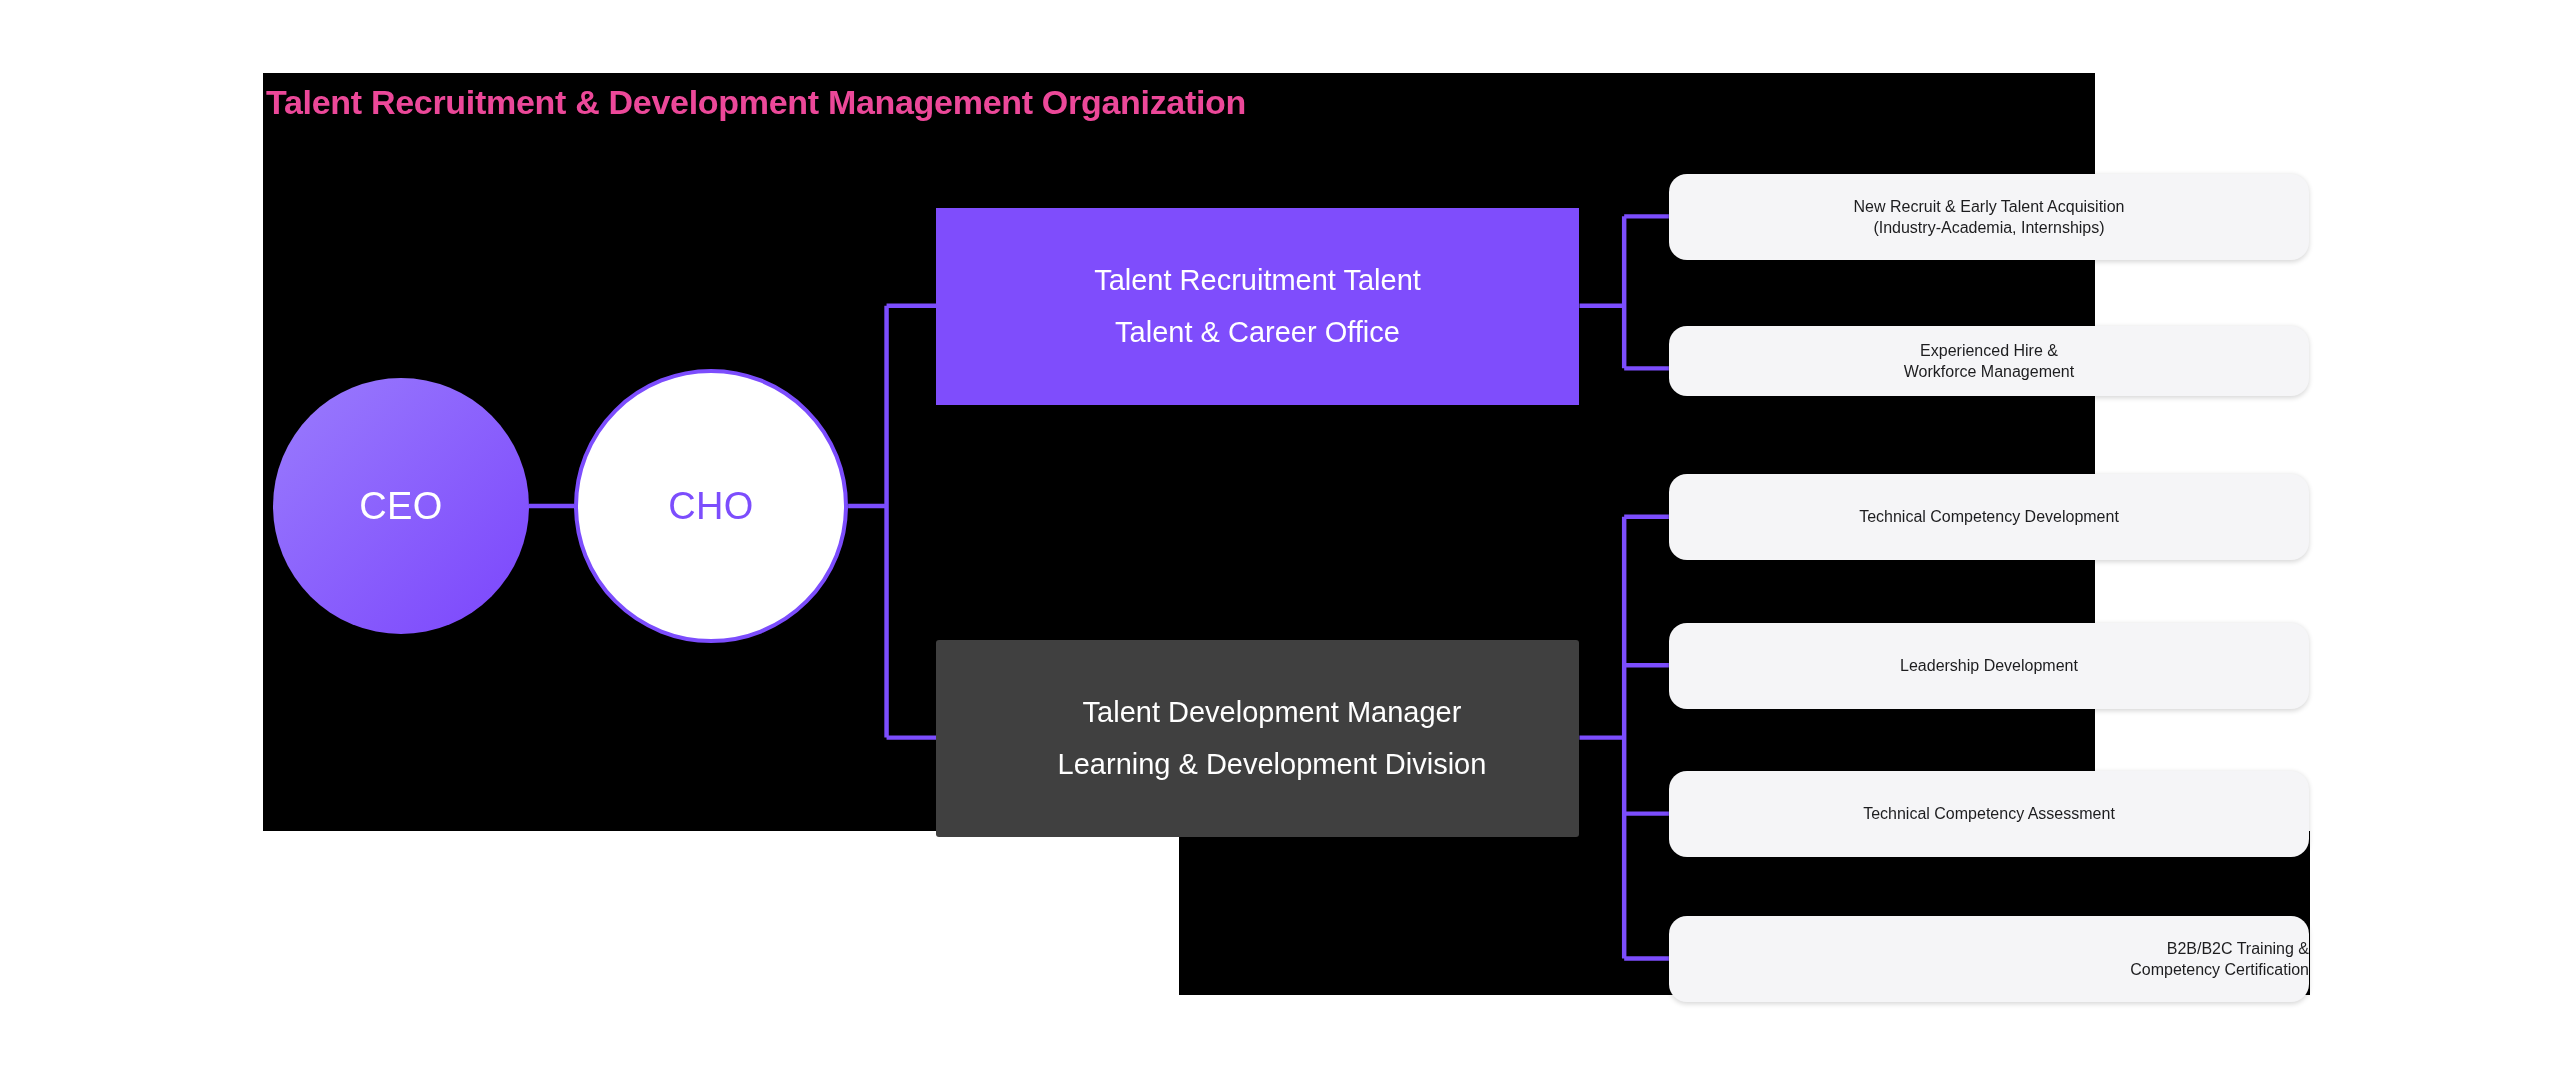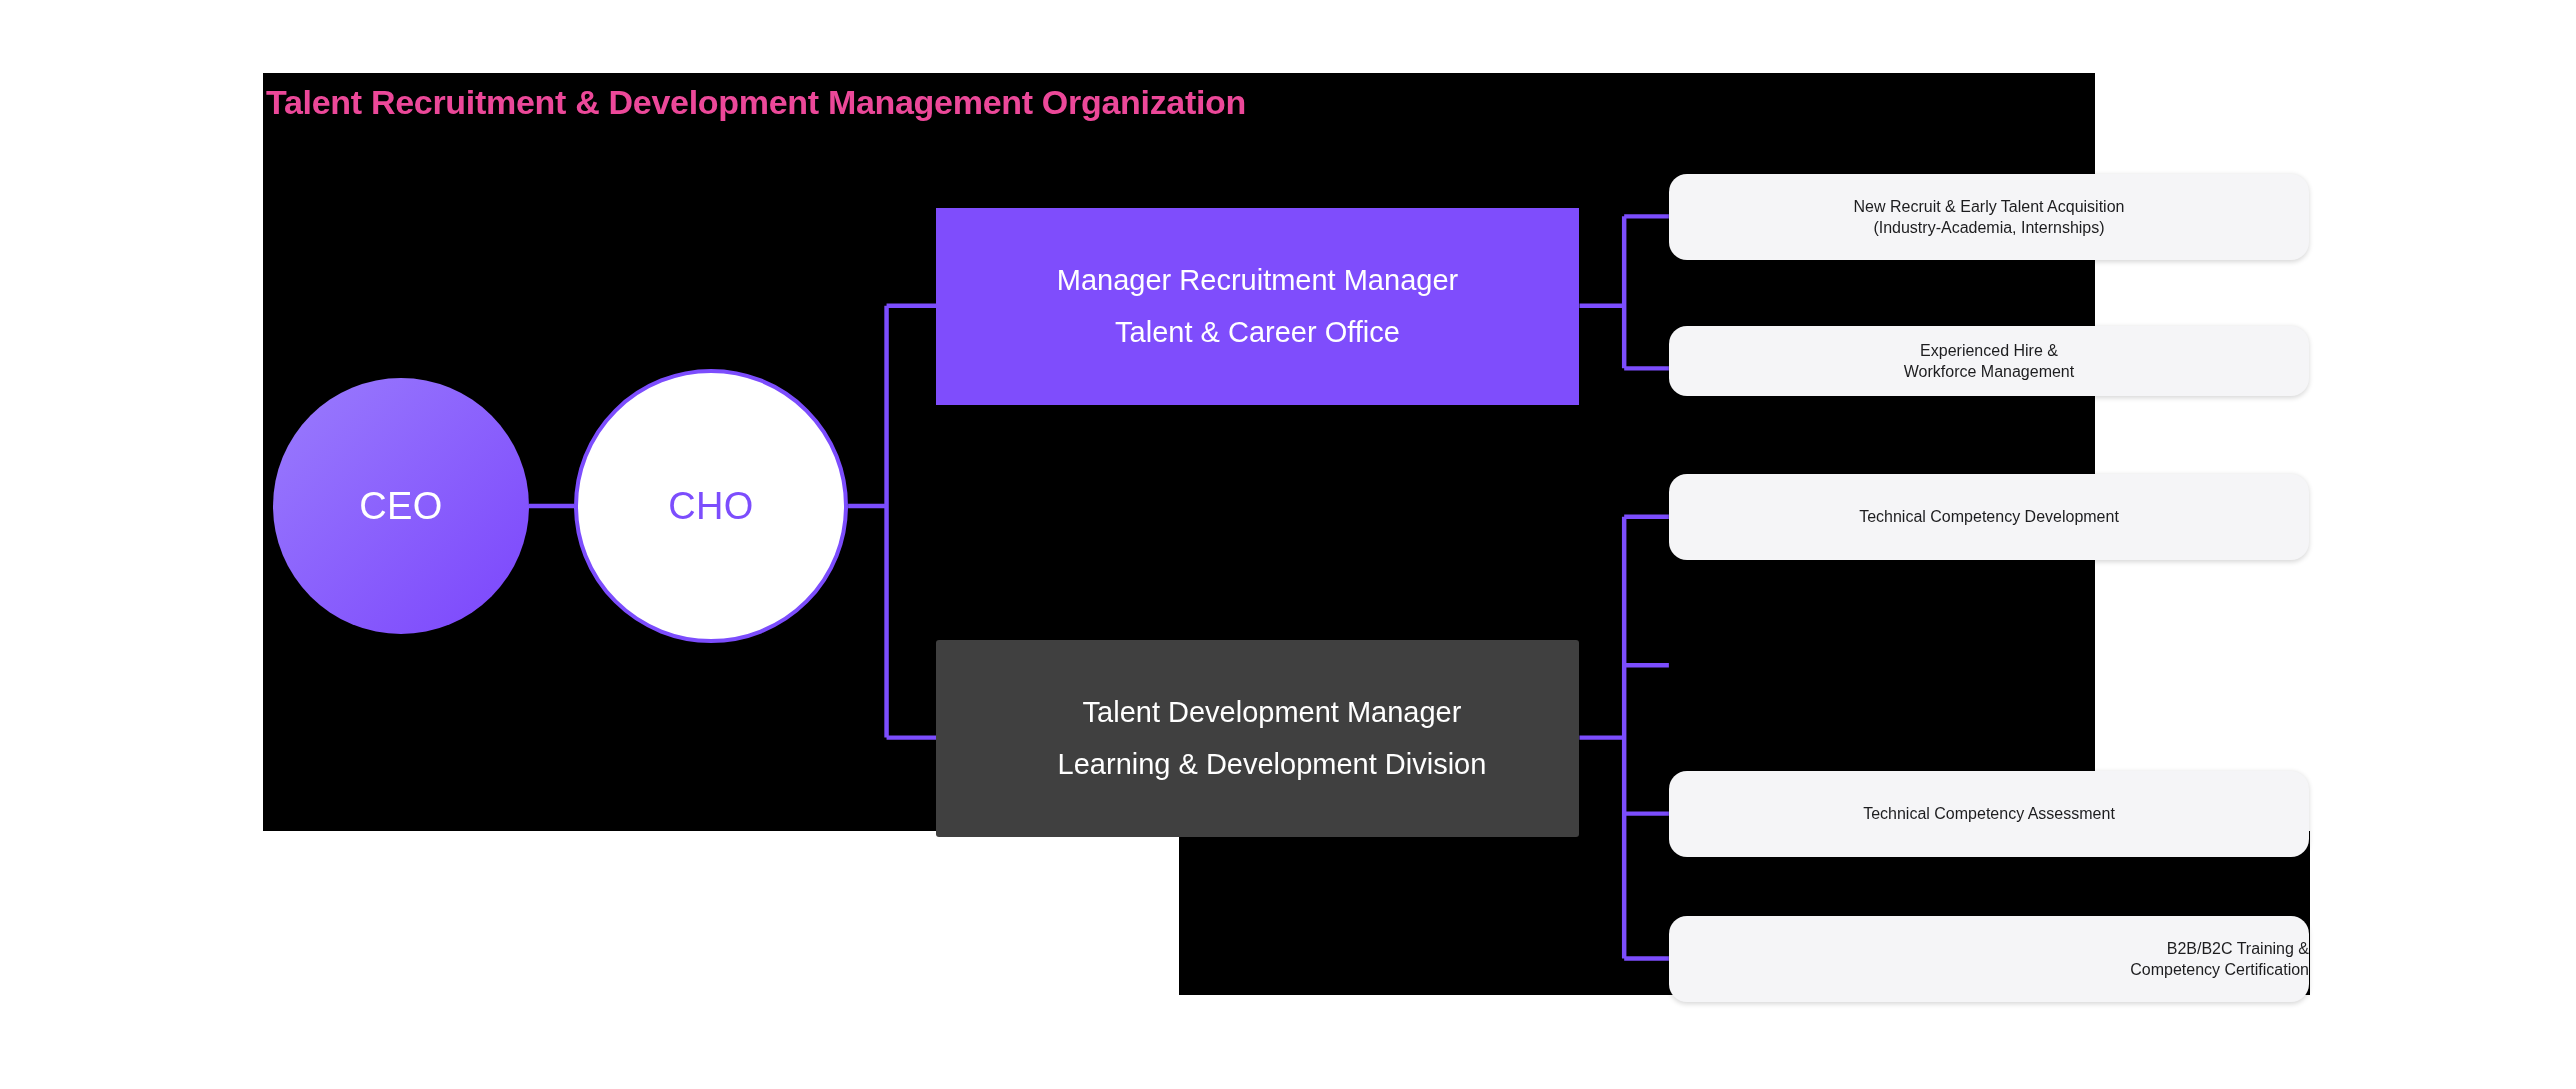--- a/index.html
+++ b/index.html
@@ -165,41 +165,45 @@
 
   <div class="node-circle" id="node-ceo">
     <span>CEO</span>
   </div>
 
   <div class="node-circle" id="node-cho">
     <span>CHO</span>
   </div>
 
   <div class="manager-box" id="manager-recruitment">
-    <span class="line">Manager Recruitment Manager</span>
+    <span class="line">Talent Recruitment Talent</span>
     <span class="line">Talent &amp; Career Office</span>
   </div>
 
   <div class="manager-box" id="manager-development">
     <span class="line">Talent Development Manager</span>
     <span class="line">Learning &amp; Development Division</span>
   </div>
 
   <div class="leaf-card" id="leaf-0">
     <span class="line">New Recruit &amp; Early Talent Acquisition</span>
     <span class="line">(Industry-Academia, Internships)</span>
   </div>
   <div class="leaf-card" id="leaf-1">
     <span class="line">Experienced Hire &amp;</span>
     <span class="line">Workforce Management</span>
   </div>
   <div class="leaf-card" id="leaf-2">
     <span class="line">Technical Competency Development</span>
 
   </div>
+  <div class="leaf-card" id="leaf-3">
+    <span class="line">Leadership Development</span>
+
+  </div>
   <div class="leaf-card" id="leaf-4">
     <span class="line">Technical Competency Assessment</span>
 
   </div>
   <div class="leaf-card" id="leaf-5">
     <span class="line">B2B/B2C Training &amp;</span>
     <span class="line">Competency Certification</span>
   </div>
 
 </div>

